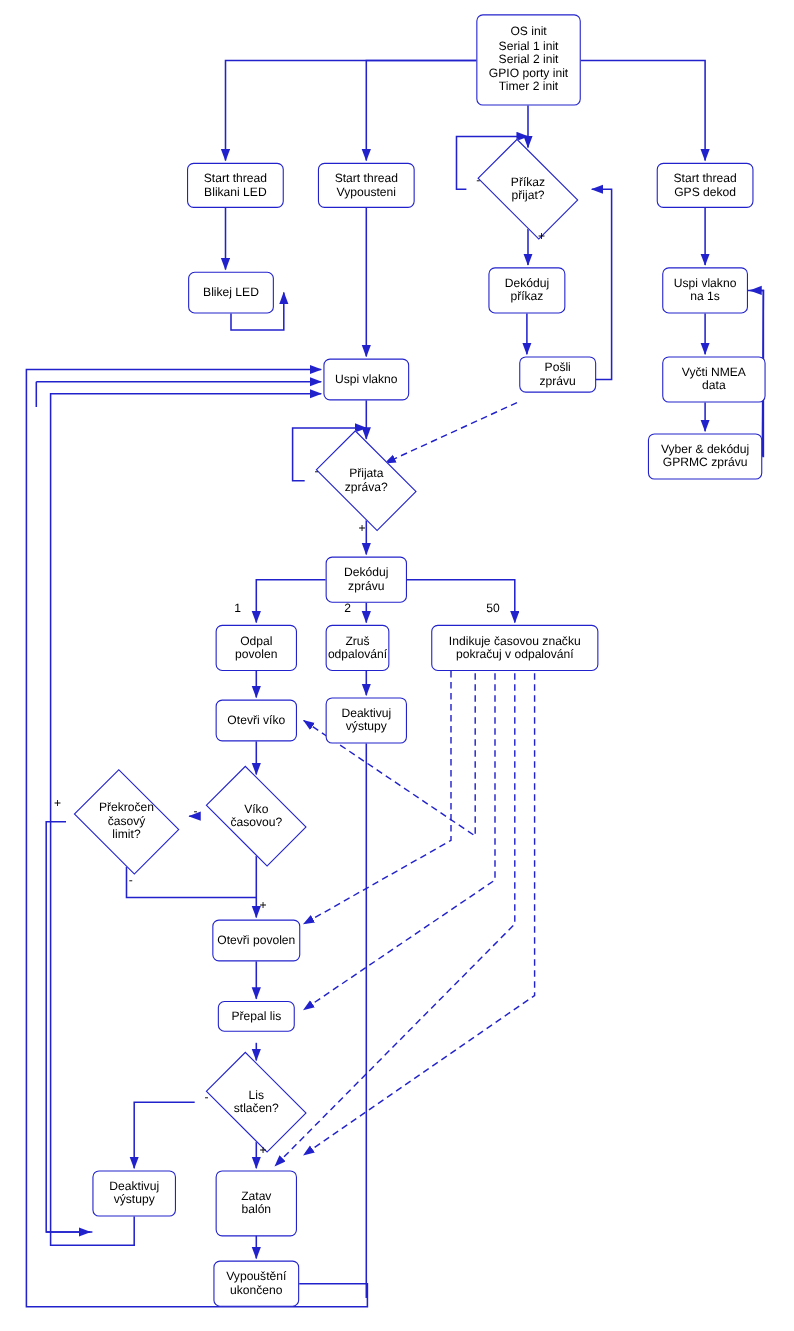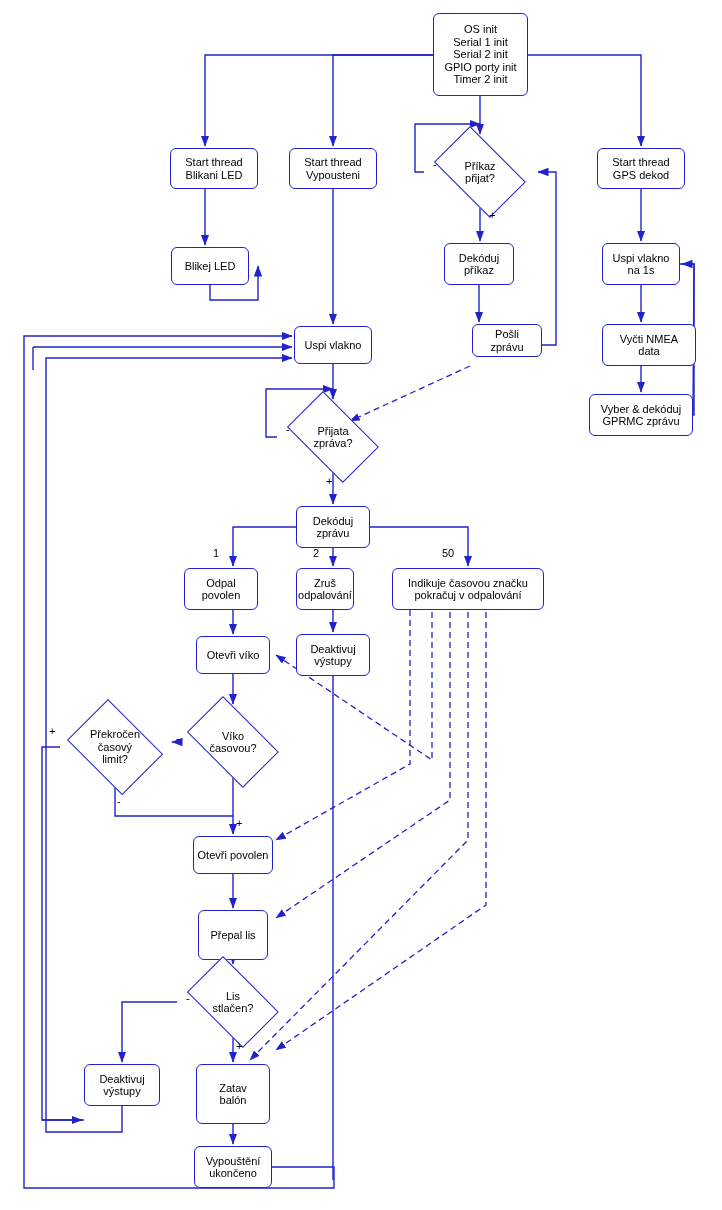--- a/index.html
+++ b/index.html
@@ -170,36 +170,36 @@
       <div class="node box" style="left: 444px; top: 324px; width: 70px; height: 33px; margin-left: 28px;"><div>Pošli
 zprávu</div></div>
       <div class="node box" style="left: 602px; top: 324px; width: 94px; height: 42px;"><div>Vyčti NMEA
 data</div></div>
       <div class="node diamond" style="left: 277px; top: 401px; width: 112px; height: 72px;"><div class="dshape"></div><div class="dlabel">Přijata
 zpráva?</div></div>
       <div class="node box" style="left: 589px; top: 394px; width: 104px; height: 42px;"><div>Vyber &amp; dekóduj
 GPRMC zprávu</div></div>
       <div class="node box" style="left: 296px; top: 506px; width: 74px; height: 42px;"><div>Dekóduj
 zprávu</div></div>
-      <div class="node box" style="left: 184px; top: 568px; width: 74px; height: 42px;"><div>Odpal
+      <div class="node box" style="left: 196px; top: 568px; width: 74px; height: 42px;"><div>Odpal
 povolen</div></div>
       <div class="node box" style="left: 296px; top: 568px; width: 58px; height: 42px;"><div>Zruš
 odpalování</div></div>
       <div class="node box" style="left: 392px; top: 568px; width: 152px; height: 42px;"><div>Indikuje časovou značku
 pokračuj v odpalování</div></div>
       <div class="node box" style="left: 196px; top: 636px; width: 74px; height: 38px;"><div>Otevři víko</div></div>
       <div class="node box" style="left: 296px; top: 634px; width: 74px; height: 42px;"><div>Deaktivuj
 výstupy</div></div>
       <div class="node diamond" style="left: 60px; top: 706px; width: 110px; height: 82px;"><div class="dshape"></div><div class="dlabel">Překročen
 časový
 limit?</div></div>
       <div class="node diamond" style="left: 177px; top: 706px; width: 112px; height: 72px;"><div class="dshape"></div><div class="dlabel">Víko
 časovou?</div></div>
       <div class="node box" style="left: 193px; top: 836px; width: 80px; height: 38px;"><div>Otevři povolen</div></div>
-      <div class="node box" style="left: 198px; top: 910px; width: 70px; height: 50px;"><div>Přepal lis</div></div>
+      <div class="node box" style="left: 198px; top: 910px; width: 70px; height: 28px;"><div>Přepal lis</div></div>
       <div class="node diamond" style="left: 177px; top: 966px; width: 112px; height: 72px;"><div class="dshape"></div><div class="dlabel">Lis
 stlačen?</div></div>
       <div class="node box" style="left: 84px; top: 1064px; width: 76px; height: 42px;"><div>Deaktivuj
 výstupy</div></div>
       <div class="node box" style="left: 196px; top: 1064px; width: 74px; height: 60px;"><div>Zatav
 balón</div></div>
       <div class="node box" style="left: 194px; top: 1146px; width: 78px; height: 42px;"><div>Vypouštění
 ukončeno</div></div>
     </div>
   <div id="labels-layer">

